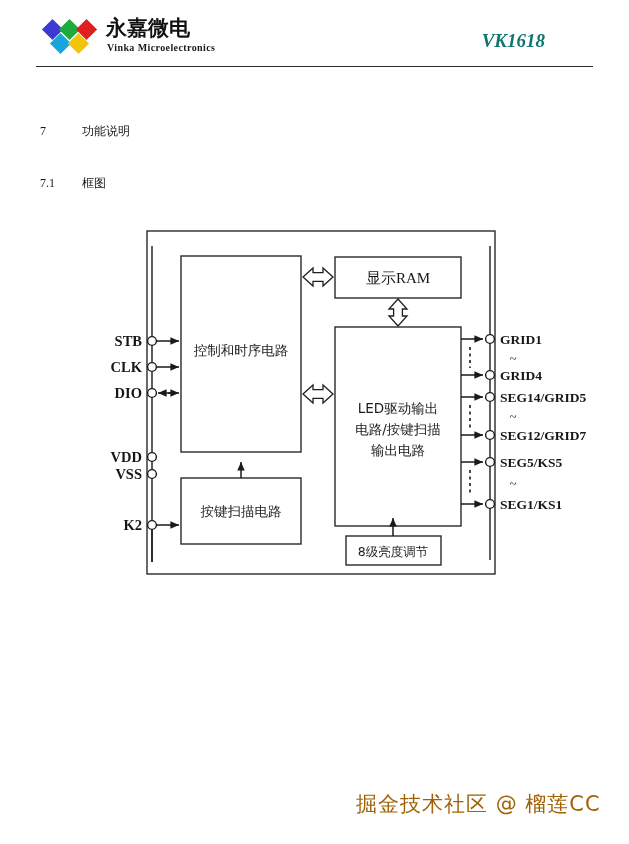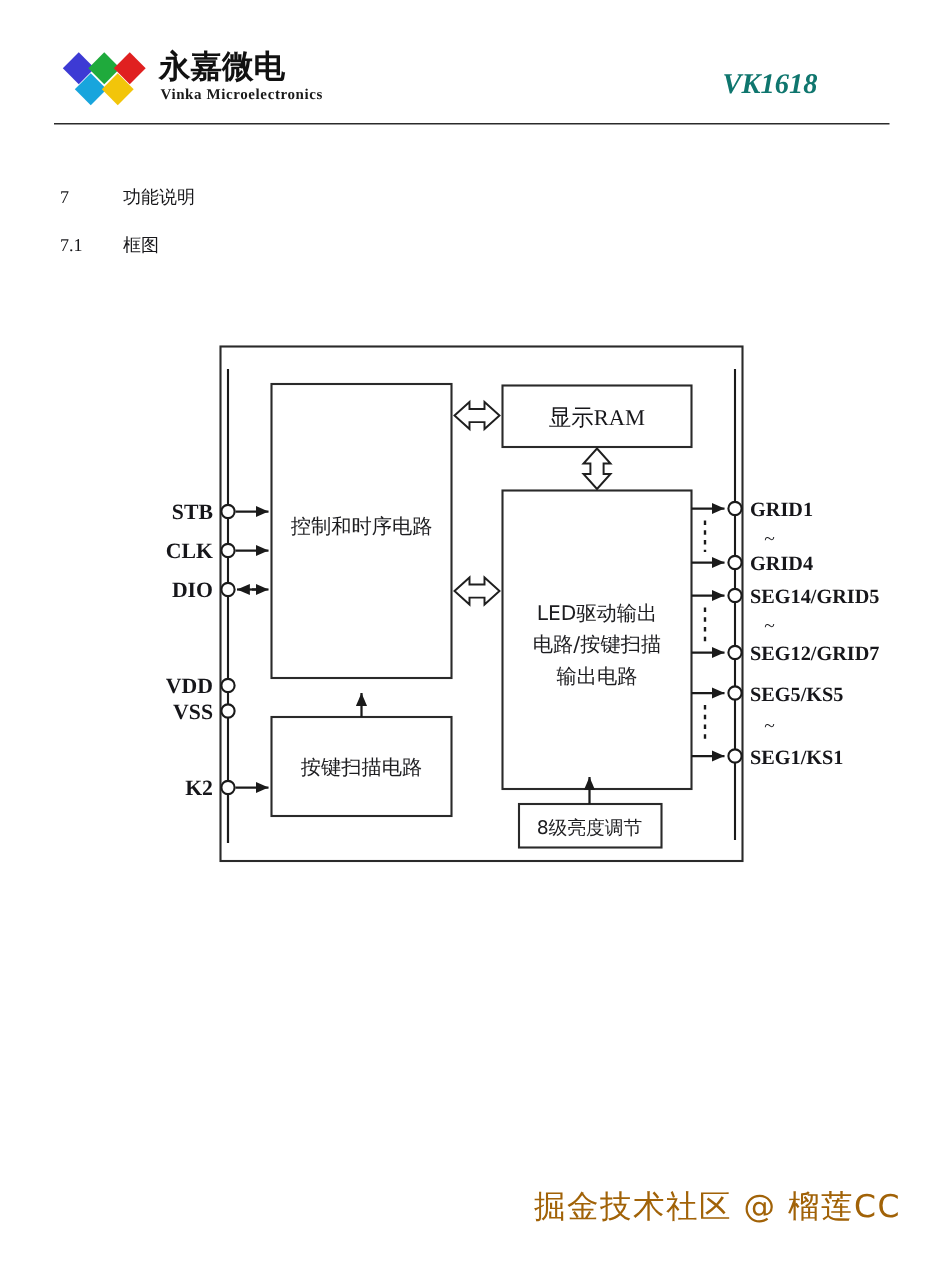--- a/index.html
+++ b/index.html
@@ -15,21 +15,20 @@
     color: #1a1a1a;
     overflow: hidden;
   }
 
   
   #page-header {
     position: absolute;
     left: 0; top: 0;
     width: 581px;
     height: 72px;
-    margin-top: 16px;
   }
   #brand-block {
     position: absolute;
     left: 44px; top: 14px;
     width: 230px; height: 48px;
   }
   #logo-mark {
     position: absolute;
     left: 0; top: 2px;
     width: 58px; height: 40px;
@@ -86,21 +85,21 @@
   .heading {
     position: absolute;
     font-family: "Liberation Serif", "DejaVu Serif", serif;
     font-size: 12px;
     color: #17171a;
     white-space: nowrap;
   }
   .heading .hnum { display: inline-block; }
   #heading-7    { left: 40px; top: 123px; }
   #heading-7 .hnum   { width: 42px; }
-  #heading-71   { left: 40px; top: 155px; }
+  #heading-71   { left: 40px; top: 175px; }
   #heading-71 .hnum  { width: 42px; }
 
   
   #block-diagram {
     position: absolute;
     left: 0; top: 0;
     width: 629px; height: 844px;
     pointer-events: none;
   }
   #block-diagram svg { display: block; }

